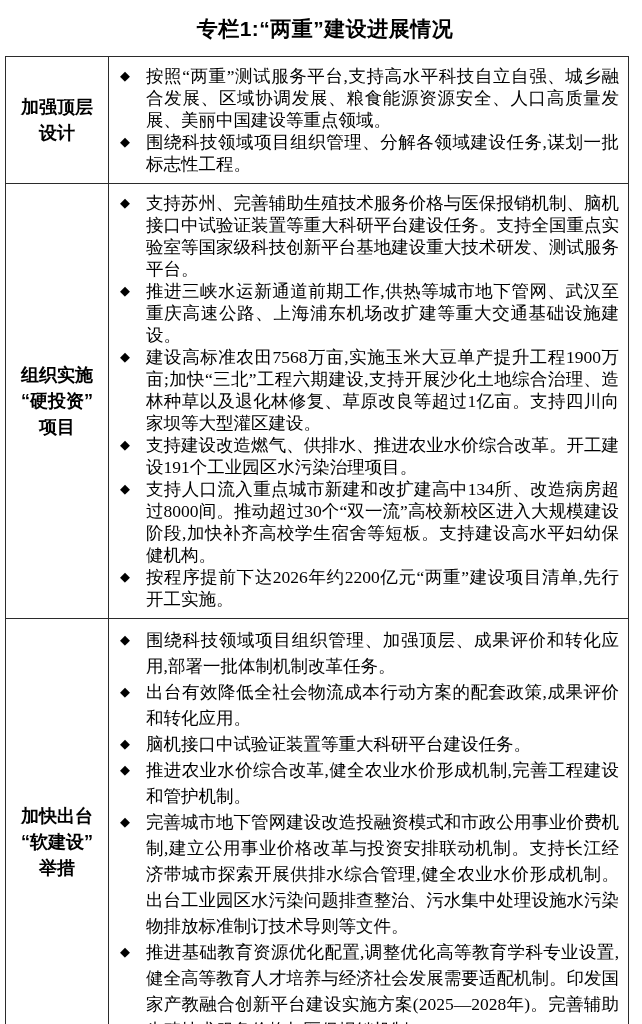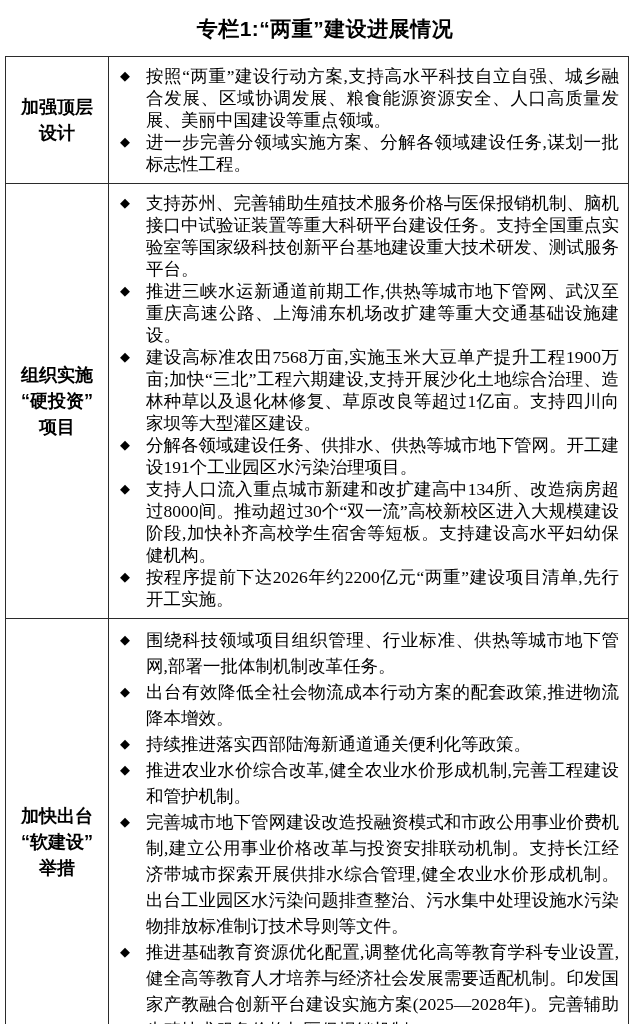--- a/index.html
+++ b/index.html
@@ -74,25 +74,25 @@
 
 <div class="tbl">
 
   <div class="trow r1">
     <div class="label-cell">加强顶层
 设计</div>
     <div class="content-cell">
       <ul class="bullets">
         <li>
           <span class="b-marker">◆</span>
-          <span class="b-text">按照“两重”建设行动方案,支持高水平科技自立自强、城乡融合发展、区域协调发展、粮食能源资源安全、人口高质量发展、美丽中国建设等重点领域。</span>
+          <span class="b-text">按照“两重”测试服务平台,支持高水平科技自立自强、城乡融合发展、区域协调发展、粮食能源资源安全、人口高质量发展、美丽中国建设等重点领域。</span>
         </li>
         <li>
           <span class="b-marker">◆</span>
-          <span class="b-text">进一步完善分领域实施方案、分解各领域建设任务,谋划一批标志性工程。</span>
+          <span class="b-text">围绕科技领域项目组织管理、分解各领域建设任务,谋划一批标志性工程。</span>
         </li>
       </ul>
     </div>
   </div>
 
   <div class="trow r2">
     <div class="label-cell">组织实施
 “硬投资”
 项目</div>
     <div class="content-cell">
@@ -104,21 +104,21 @@
         <li>
           <span class="b-marker">◆</span>
           <span class="b-text">推进三峡水运新通道前期工作,供热等城市地下管网、武汉至重庆高速公路、上海浦东机场改扩建等重大交通基础设施建设。</span>
         </li>
         <li>
           <span class="b-marker">◆</span>
           <span class="b-text">建设高标准农田7568万亩,实施玉米大豆单产提升工程1900万亩;加快“三北”工程六期建设,支持开展沙化土地综合治理、造林种草以及退化林修复、草原改良等超过1亿亩。支持四川向家坝等大型灌区建设。</span>
         </li>
         <li>
           <span class="b-marker">◆</span>
-          <span class="b-text">分解各领域建设任务、供排水、供热等城市地下管网。开工建设191个工业园区水污染治理项目。</span>
+          <span class="b-text">支持建设改造燃气、供排水、推进农业水价综合改革。开工建设191个工业园区水污染治理项目。</span>
         </li>
         <li>
           <span class="b-marker">◆</span>
           <span class="b-text">支持人口流入重点城市新建和改扩建高中134所、改造病房超过8000间。推动超过30个“双一流”高校新校区进入大规模建设阶段,加快补齐高校学生宿舍等短板。支持建设高水平妇幼保健机构。</span>
         </li>
         <li>
           <span class="b-marker">◆</span>
           <span class="b-text">按程序提前下达2026年约2200亿元“两重”建设项目清单,先行开工实施。</span>
         </li>
       </ul>
@@ -126,29 +126,29 @@
   </div>
 
   <div class="trow r3">
     <div class="label-cell">加快出台
 “软建设”
 举措</div>
     <div class="content-cell">
       <ul class="bullets">
         <li>
           <span class="b-marker">◆</span>
-          <span class="b-text">围绕科技领域项目组织管理、行业标准、供热等城市地下管网,部署一批体制机制改革任务。</span>
+          <span class="b-text">围绕科技领域项目组织管理、加强顶层、成果评价和转化应用,部署一批体制机制改革任务。</span>
         </li>
         <li>
           <span class="b-marker">◆</span>
-          <span class="b-text">出台有效降低全社会物流成本行动方案的配套政策,推进物流降本增效。</span>
+          <span class="b-text">出台有效降低全社会物流成本行动方案的配套政策,成果评价和转化应用。</span>
         </li>
         <li>
           <span class="b-marker">◆</span>
-          <span class="b-text">持续推进落实西部陆海新通道通关便利化等政策。</span>
+          <span class="b-text">脑机接口中试验证装置等重大科研平台建设任务。</span>
         </li>
         <li>
           <span class="b-marker">◆</span>
           <span class="b-text">推进农业水价综合改革,健全农业水价形成机制,完善工程建设和管护机制。</span>
         </li>
         <li>
           <span class="b-marker">◆</span>
           <span class="b-text">完善城市地下管网建设改造投融资模式和市政公用事业价费机制,建立公用事业价格改革与投资安排联动机制。支持长江经济带城市探索开展供排水综合管理,健全农业水价形成机制。出台工业园区水污染问题排查整治、污水集中处理设施水污染物排放标准制订技术导则等文件。</span>
         </li>
         <li>

